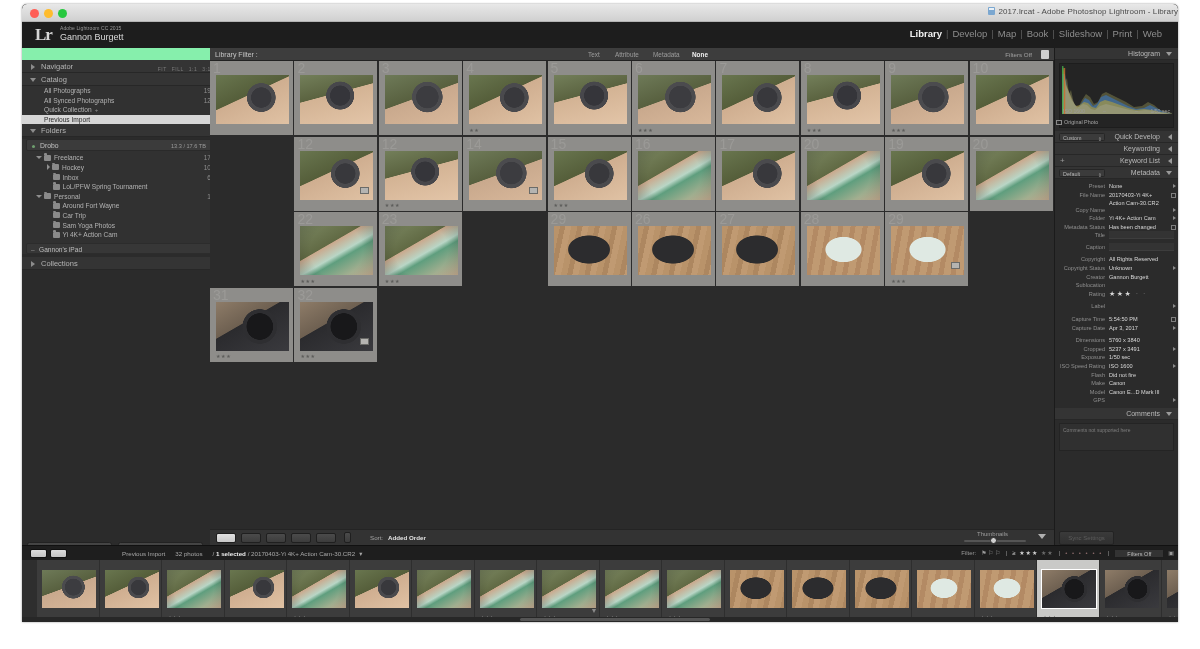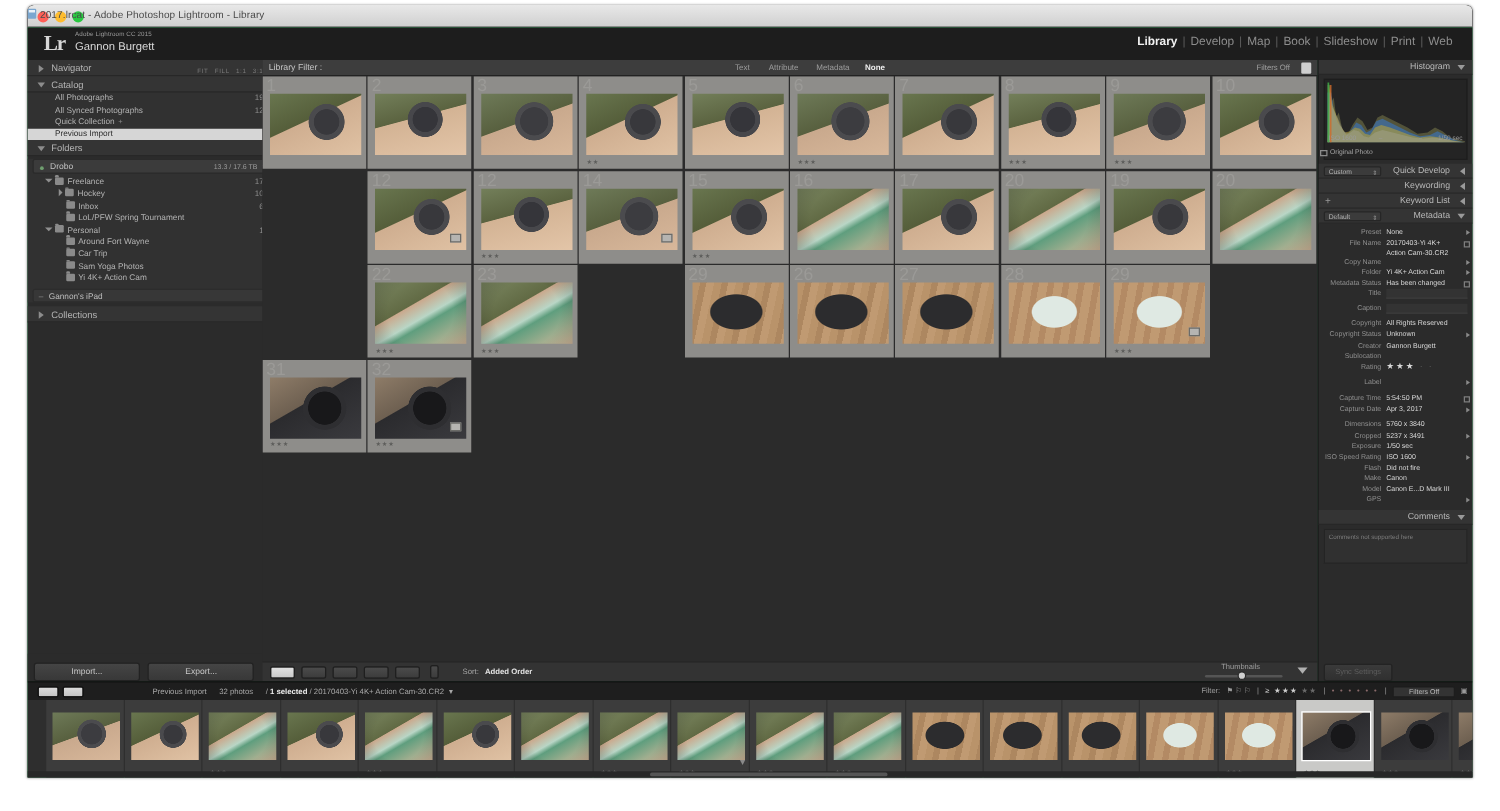--- a/index.html
+++ b/index.html
@@ -10,47 +10,47 @@
   #os-window { position:absolute; left:22px; top:4px; width:1156px; height:618px;
     background:#2c2c2c; border-radius:5px 5px 0 0; overflow:hidden;
     box-shadow:0 0 2px rgba(0,0,0,.5); }
   #titlebar { position:relative; height:18px;
     background:linear-gradient(#e8e8e8,#d0d0d0); border-bottom:1px solid #b4b4b4;
     border-radius:5px 5px 0 0; }
   .traffic { position:absolute; top:5px; width:9px; height:9px; border-radius:50%; }
   .t-close { left:8px;  background:#ff5f57; }
   .t-min   { left:22px; background:#febc2e; }
   .t-max   { left:36px; background:#28c840; }
-  #title-text { position:absolute; left:0; right:0; top:3px; text-align:left;
+  #title-text { position:absolute; left:0; right:0; top:3px; text-align:right;
     font-size:8px; color:#4a4a4a; letter-spacing:.1px; }
   #title-icon { display:inline-block; width:7px; height:8px; background:#7ba7d0;
     border-radius:1px; vertical-align:-1px; margin-right:3px; position:relative; }
   #title-icon:after{ content:""; position:absolute; left:1px; top:1px; width:5px; height:2px;
     background:#e9f1f8; }
 
   
-  #app { position:absolute; top:18px; left:0; width:1156px; height:600px; background:#22c55e; }
+  #app { position:absolute; top:18px; left:0; width:1156px; height:600px; background:#86efac; }
 
   
   #topbar { position:relative; height:26px; background:#1d1d1d; }
   #lr-logo { position:absolute; left:13px; top:4px; width:20px; height:18px;
      color:#d8d8d8; font-size:17px; font-weight:bold; line-height:18px;
      font-family:"Liberation Serif", serif; letter-spacing:-1px; }
   #identity-sub { position:absolute; left:38px; top:3px; font-size:5px; color:#9b9b9b; letter-spacing:.1px;}
   #identity-name{ position:absolute; left:38px; top:10px; font-size:9px; color:#d9d9d9; }
   #modules { position:absolute; right:12px; top:6px; font-size:9.5px; color:#8d8d8d; }
   #modules .mod { display:inline-block; padding:0 4px; cursor:default; }
   #modules .mod.active { color:#f2f2f2; font-weight:bold; }
   #modules .sep { display:inline-block; color:#5c5c5c; }
 
   
   #body { position:absolute; top:26px; left:0; width:1156px; height:497px; }
 
   
-  #left { position:absolute; left:0; top:0; width:204px; height:497px; background:#2b2b2b;
+  #left { position:absolute; left:0; top:12px; width:204px; height:497px; background:#2b2b2b;
      border-right:1px solid #1b1b1b; }
   .pnl-head { position:relative; height:13px; background:#343434; border-bottom:1px solid #272727;
      color:#b4b4b4; font-size:7.5px; line-height:13px; padding-left:19px; cursor:default; }
   .pnl-head .tri { position:absolute; left:9px; top:4px; width:0; height:0;
      border-left:4px solid #8c8c8c; border-top:3px solid transparent; border-bottom:3px solid transparent; }
   .pnl-head .tri.open { border-left:3px solid transparent; border-right:3px solid transparent;
      border-top:4px solid #8c8c8c; border-bottom:none; left:8px; top:5px; }
   .nav-btns { position:absolute; right:6px; top:3px; font-size:5px; color:#7b7b7b; letter-spacing:.5px; }
   .nav-btns span { margin-left:5px; }
   .pnl-plus { position:absolute; right:6px; top:1px; color:#9a9a9a; font-size:9px; }

